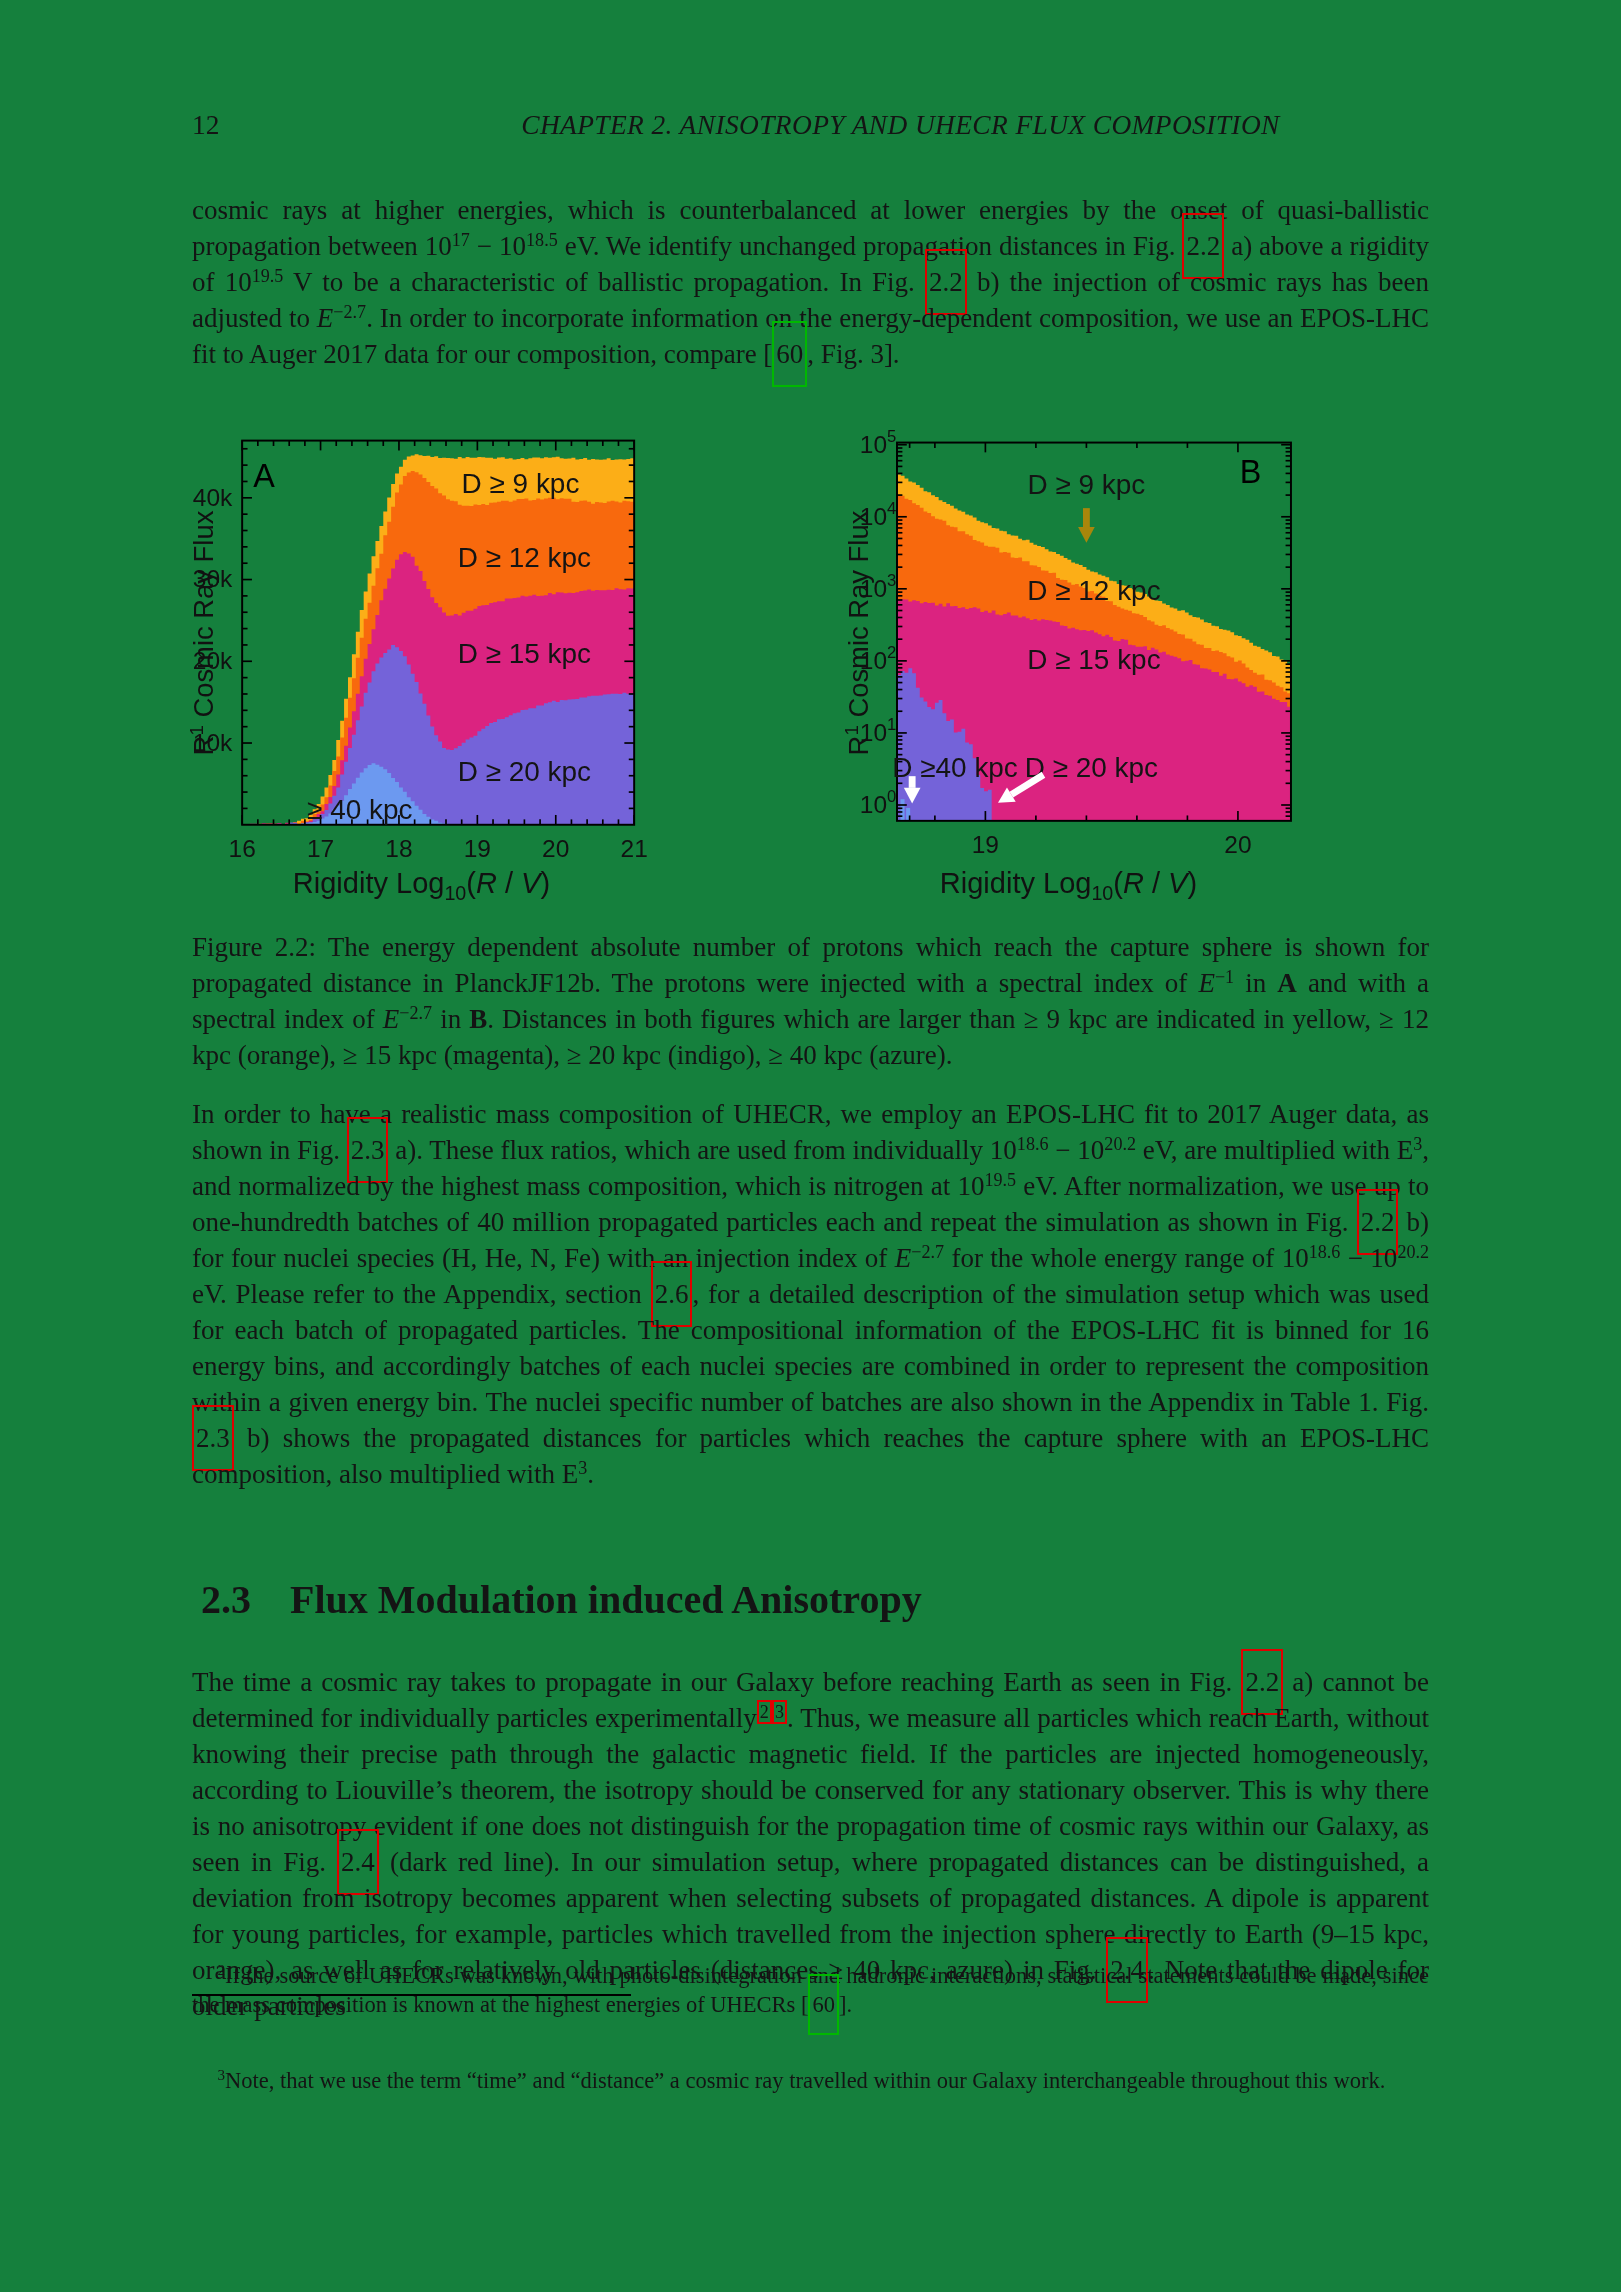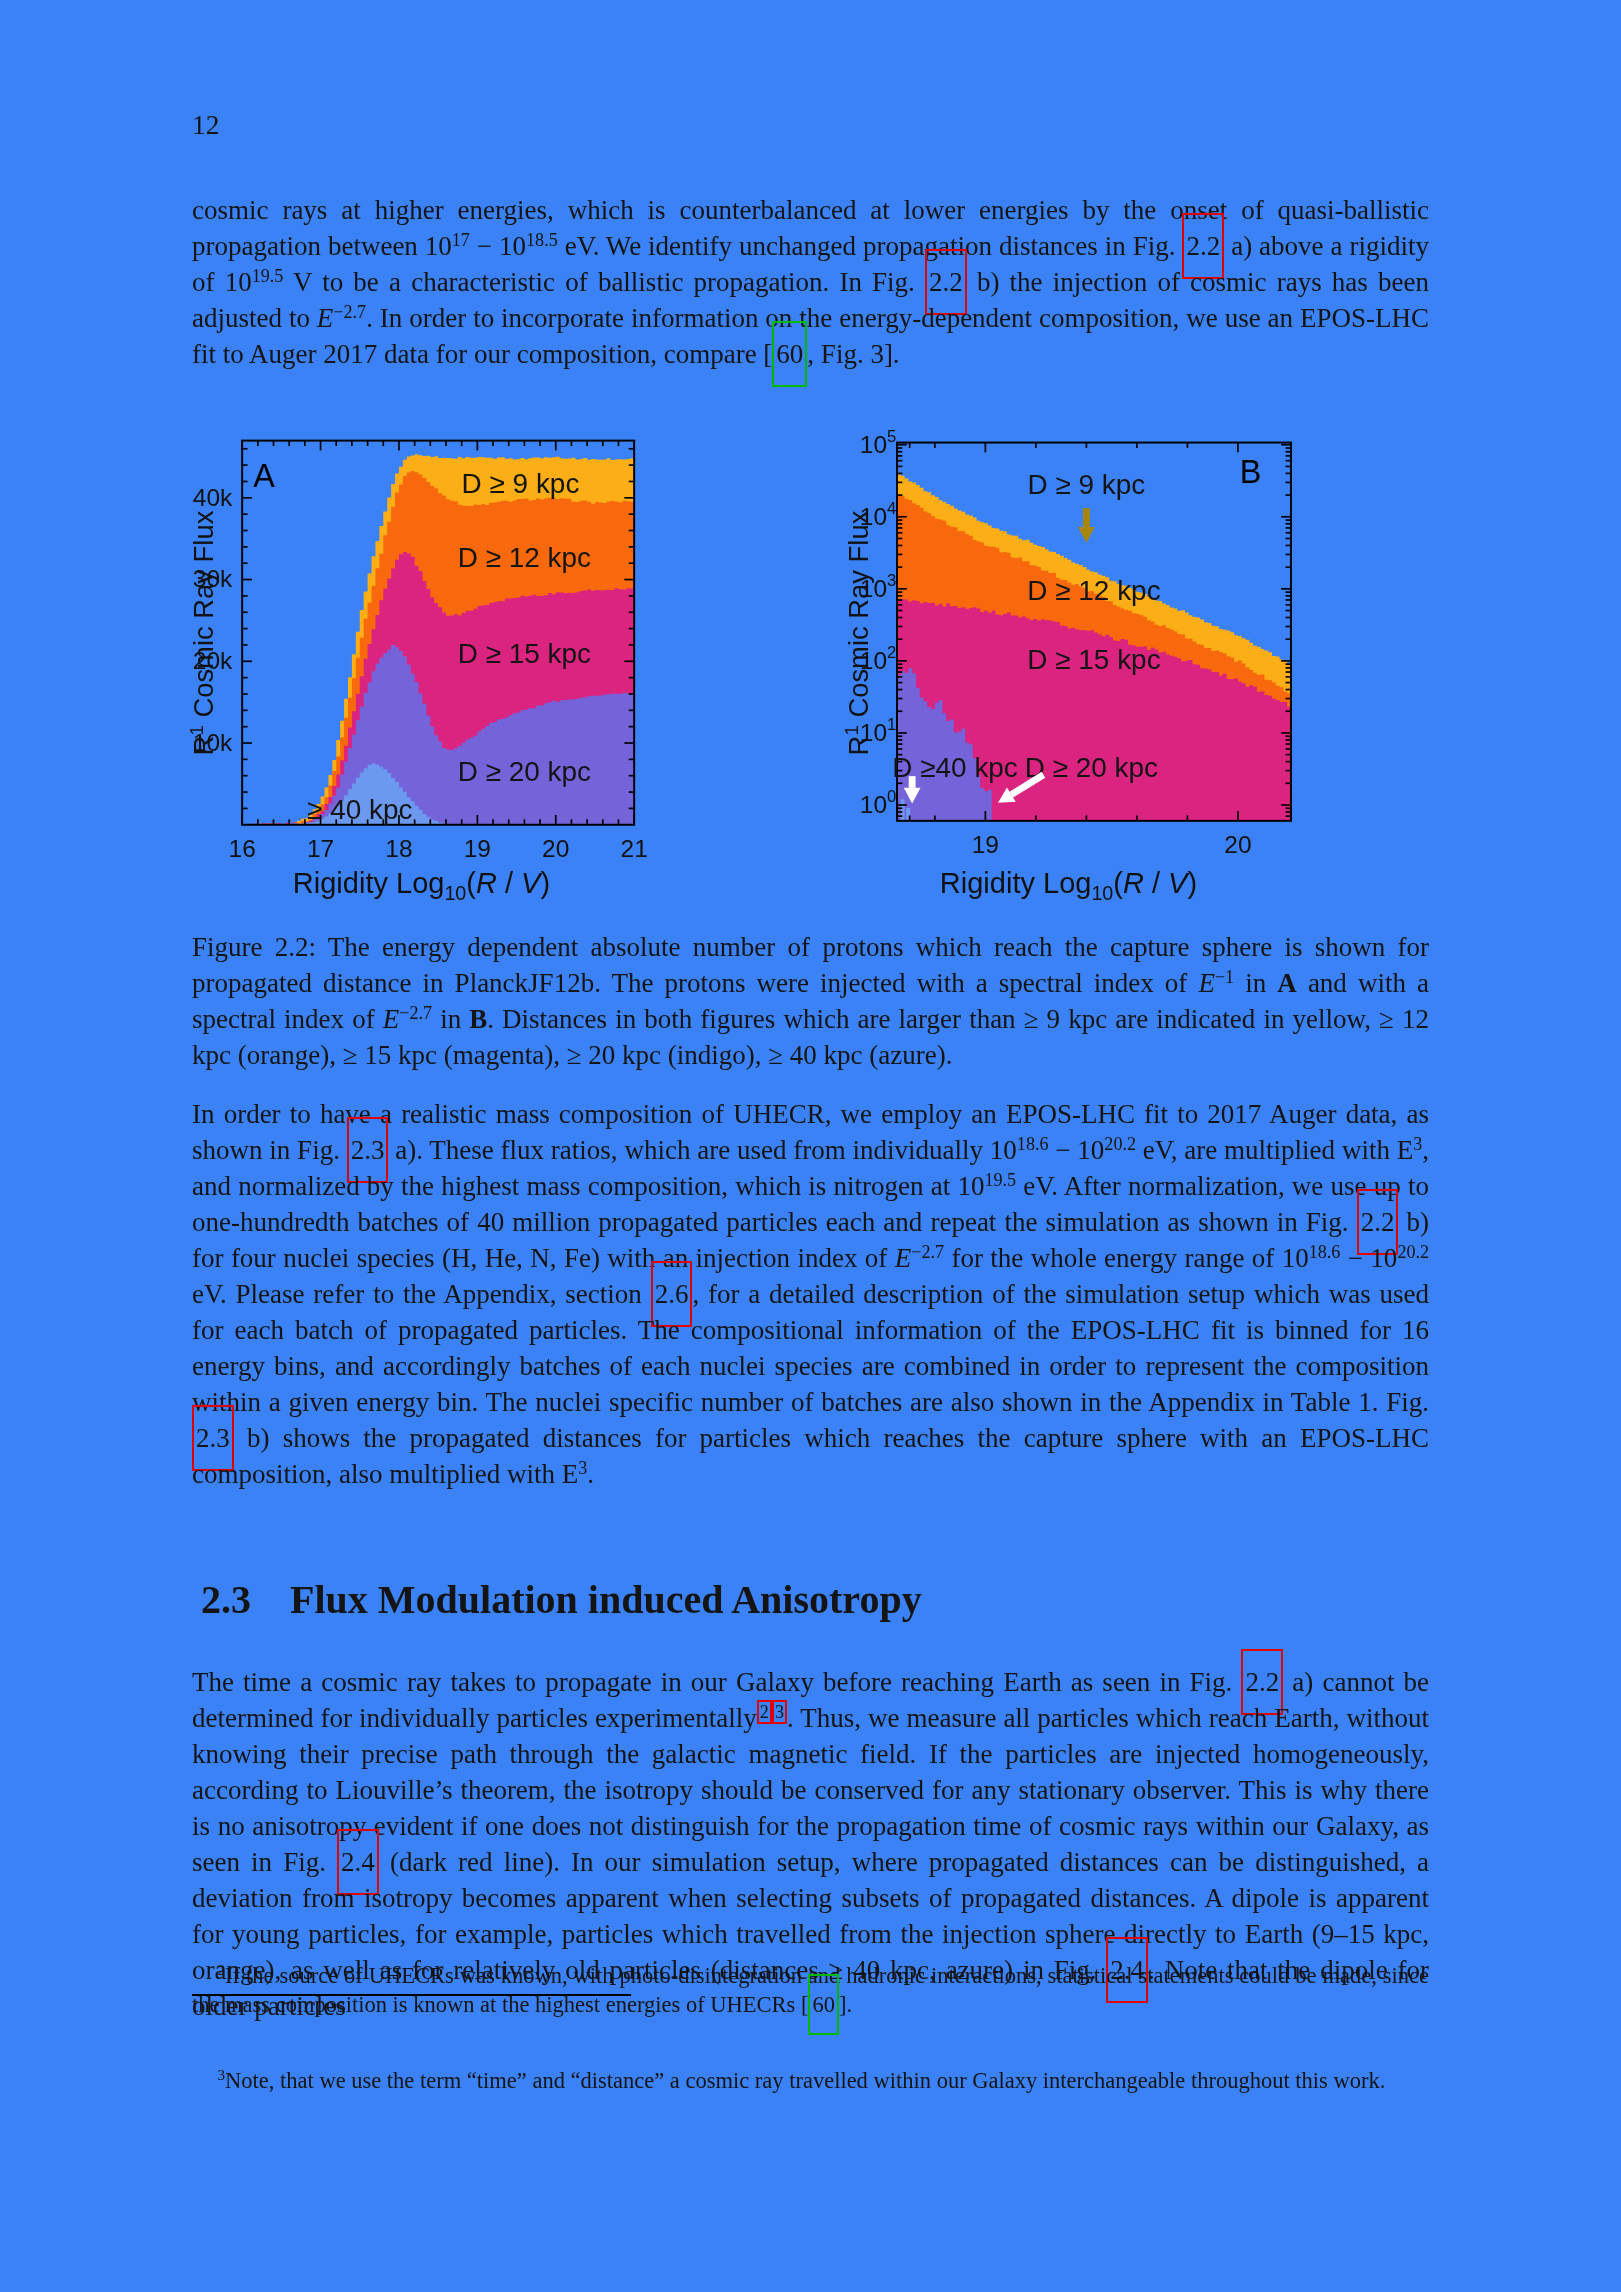--- a/index.html
+++ b/index.html
@@ -1,16 +1,16 @@
 <!DOCTYPE html>
 <html><head>
 <meta charset="utf-8">
 <style>
   html,body{margin:0;padding:0;background:#ffffff;}
-  #page{position:relative;width:1621px;height:2293px;background:#3b82f6;
+  #page{position:relative;width:1621px;height:2293px;background:#15803d;
         font-family:"Liberation Serif","DejaVu Serif",serif;color:#141414;overflow:hidden;}
   .hdr-num{position:absolute;left:192px;top:110px;font-size:27.4px;}
   .hdr-title{position:absolute;left:372px;top:110px;width:1057px;text-align:center;
              font-style:italic;font-size:27.4px;letter-spacing:0.4px;white-space:nowrap;}
   .body-par{position:absolute;left:192px;width:1237px;font-size:27px;line-height:36px;
             text-align:justify;}
   .sp{font-size:67%;position:relative;top:-0.5em;line-height:0;}
   .it{font-style:italic;}
   .bf{font-weight:bold;}
   .lbox{border:2px solid #e10000;padding:16px 2px;line-height:0;}
@@ -35,20 +35,21 @@
         font-family:"Liberation Sans","DejaVu Sans",sans-serif;font-size:29px;color:#111;}
   .xlab sub{font-size:68%;}
   .ylab sup{font-size:68%;}
 </style>
 </head>
 <body>
 
 <div id="page">
 
   <div class="hdr-num">12</div>
+  <div class="hdr-title">CHAPTER 2.   ANISOTROPY AND UHECR FLUX COMPOSITION</div>
 
   <div class="body-par" style="top:192px;">cosmic rays at higher energies, which is counterbalanced at lower energies by the onset of quasi-ballistic propagation between 10<span class="sp">17</span> − 10<span class="sp">18.5</span> eV. We identify unchanged propagation distances in Fig. <span class="lbox">2.2</span> a) above a rigidity of 10<span class="sp">19.5</span> V to be a characteristic of ballistic propagation. In Fig. <span class="lbox">2.2</span> b) the injection of cosmic rays has been adjusted to <span class="it">E</span><span class="sp">−2.7</span>. In order to incorporate information on the energy-dependent composition, we use an EPOS-LHC fit to Auger 2017 data for our composition, compare [<span class="lbox green">60</span>, Fig. 3].</div>
 
   <div class="plot" id="plotA">
     <svg id="svgA" width="549" height="490" viewBox="0 0 560 500">
         <defs>
           <clipPath id="clip0">
             <rect x="97" y="20" width="400" height="392"></rect>
           </clipPath>
         </defs>

